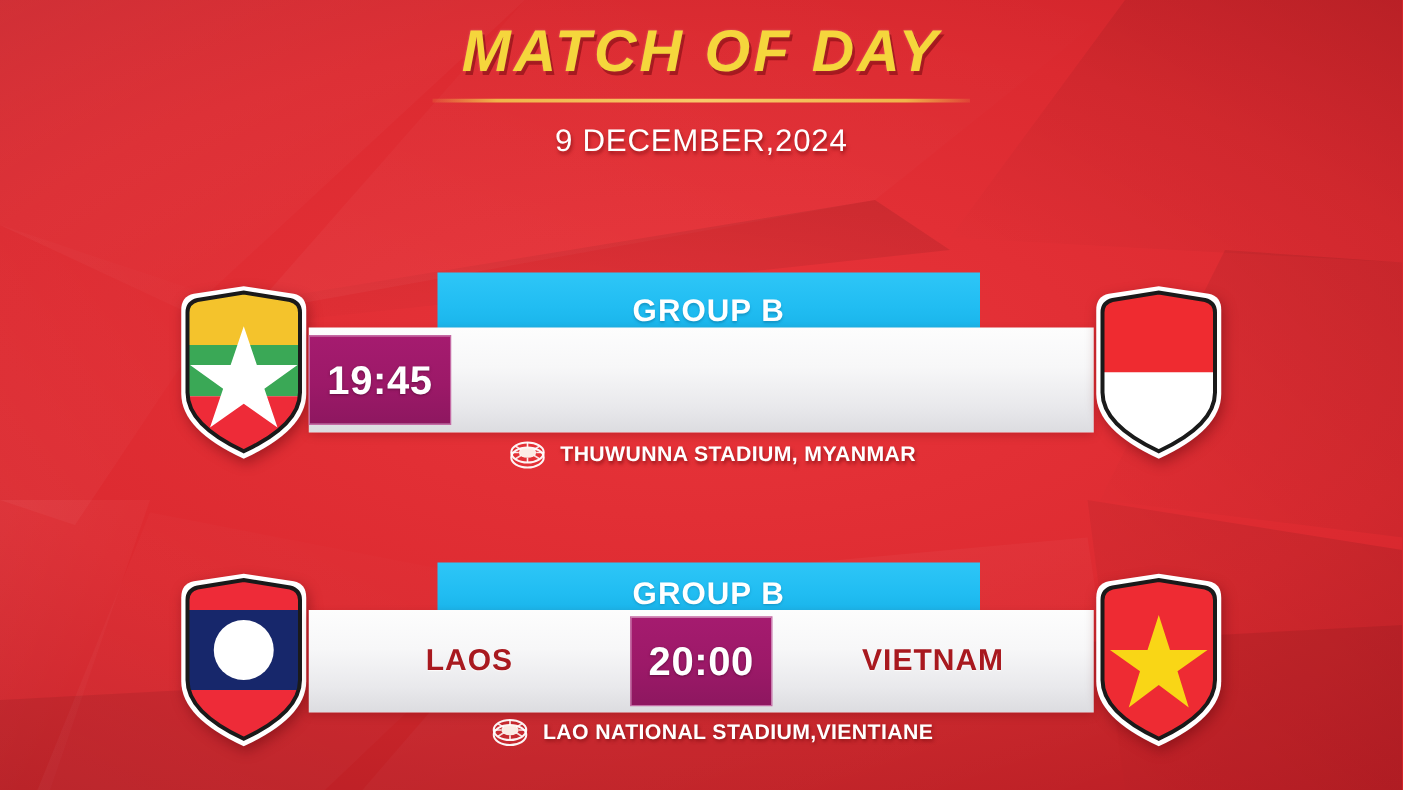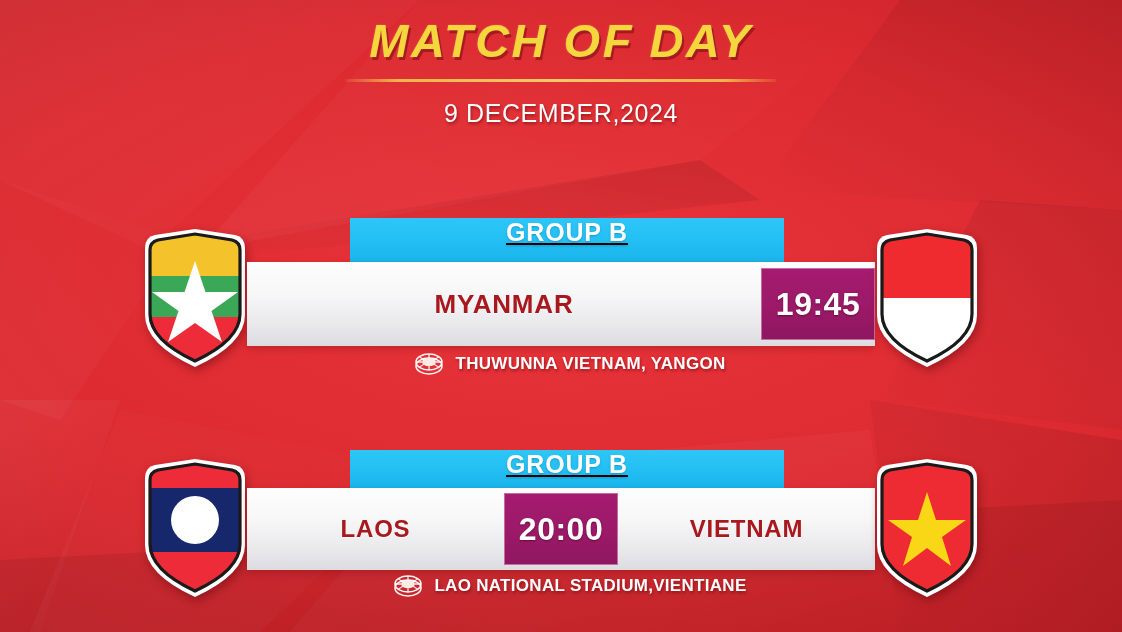--- a/index.html
+++ b/index.html
@@ -40,21 +40,21 @@
 
   
   .match { position:absolute; left:0; width:1122px; z-index:5; }
   .match.m1 { top:218px; }
   .match.m2 { top:450px; }
 
   .group-banner {
     position:absolute; left:350px; top:0;
     width:434px; height:46px;
     background:linear-gradient(180deg,#2ec6f7 0%, #21bdf2 60%, #19b4ea 100%);
-    display:flex; align-items:flex-start; justify-content:center;text-decoration:underline;
+    display:flex; align-items:flex-end; justify-content:center;
   }
   .match.m2 .group-banner { height:40px; }
   .group-banner .glabel {
     font-size:25px; font-weight:bold; color:#ffffff;
     letter-spacing:.8px;
     text-shadow:0 1px 2px rgba(0,80,120,.35);
   }
 
   .bar {
     position:absolute; left:247px; top:44px;
@@ -166,21 +166,20 @@
       </g>
       <path d="M10 22 Q10 14 18 12 L55 6 L92 12 Q100 14 100 22 L100 86 Q100 112 55 133 Q10 112 10 86 Z" fill="none" stroke="#1a1a1a" stroke-width="3.2"></path>
     </svg>
   </div>
 
   <div class="group-banner">
     <span class="glabel">GROUP B</span>
   </div>
 
   <div class="bar">
-    <div class="team">MYANMAR</div>
     <div class="time-box">
       <span class="tval">19:45</span>
     </div>
   </div>
 
   <div class="shield right">
     <svg viewBox="0 0 110 140">
       <defs>
         <clipPath id="sh2">
             <path d="M10 22 Q10 14 18 12 L55 6 L92 12 Q100 14 100 22 L100 86 Q100 112 55 133 Q10 112 10 86 Z"></path>
@@ -198,21 +197,21 @@
   <div class="venue">
     <span class="stadium-icon">
       <svg viewBox="0 0 30 24">
         <ellipse cx="15" cy="14" rx="13" ry="8" fill="none" stroke="#ffffff" stroke-width="1.6" opacity=".95"></ellipse>
         <ellipse cx="15" cy="10" rx="13" ry="8" fill="none" stroke="#ffffff" stroke-width="1.6" opacity=".95"></ellipse>
         <ellipse cx="15" cy="10" rx="7" ry="4.2" fill="#fdf6ef" opacity=".95"></ellipse>
         <path d="M2 10 L8 10 M28 10 L22 10 M15 2 L15 5.8 M15 18 L15 14.2" stroke="#ffffff" stroke-width="1.3" opacity=".9"></path>
         <path d="M5.5 5 L10 7.8 M24.5 5 L20 7.8 M5.5 15 L10 12.2 M24.5 15 L20 12.2" stroke="#ffffff" stroke-width="1.2" opacity=".85"></path>
       </svg>
     </span>
-    <span class="vtext">THUWUNNA VIETNAM, YANGON</span>
+    <span class="vtext">THUWUNNA STADIUM, MYANMAR</span>
   </div>
 </div>
 
 <div class="match m2">
 
   <div class="shield left">
     <svg viewBox="0 0 110 140">
       <defs>
         <clipPath id="sh3">
             <path d="M10 22 Q10 14 18 12 L55 6 L92 12 Q100 14 100 22 L100 86 Q100 112 55 133 Q10 112 10 86 Z"></path>

